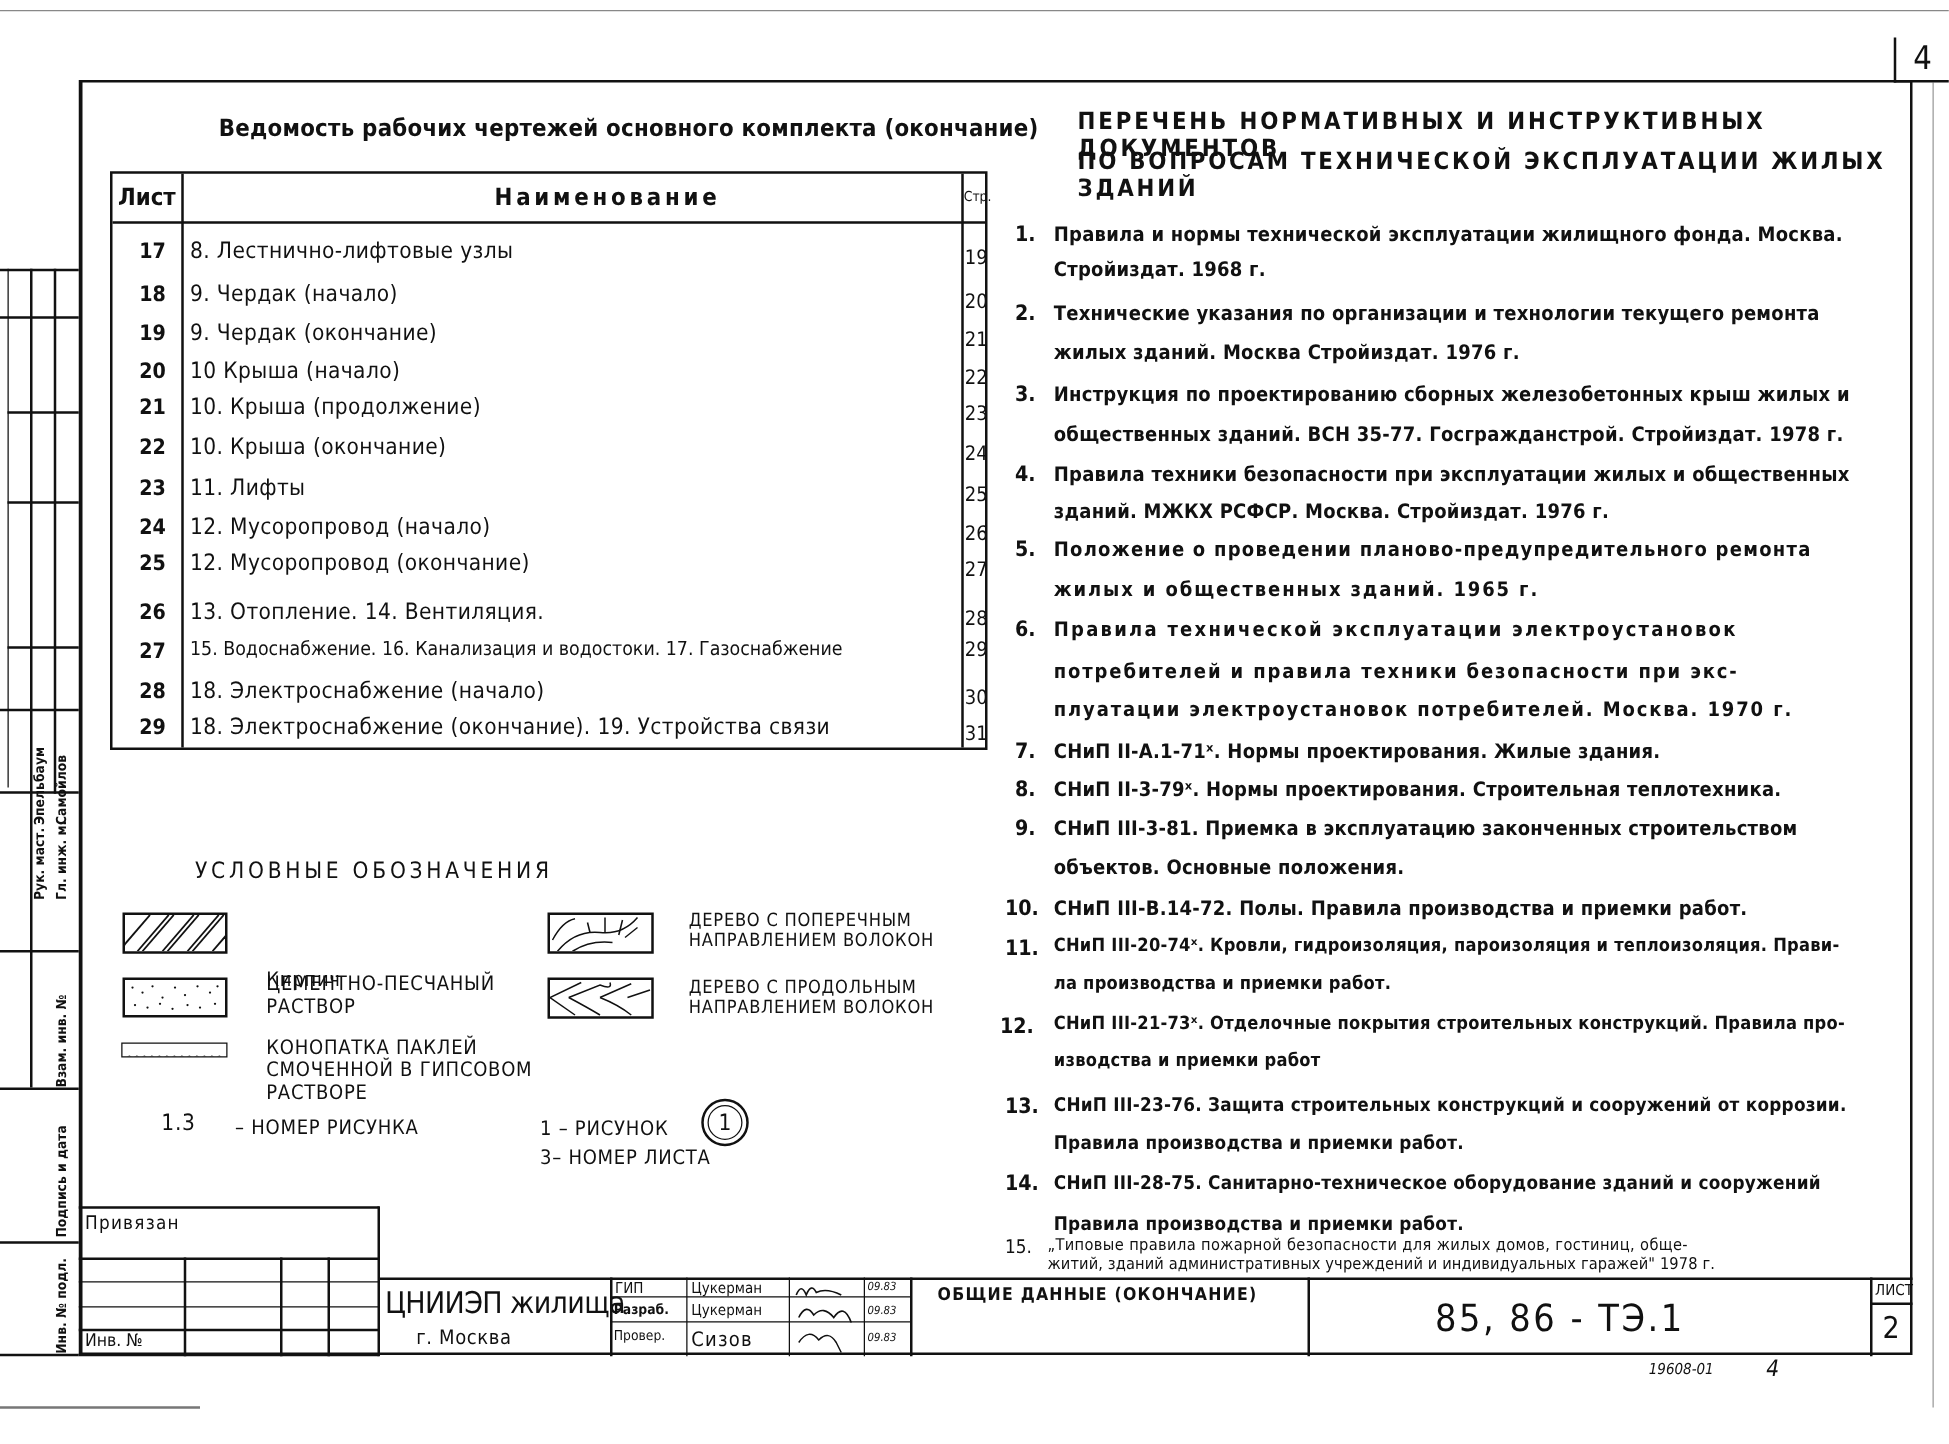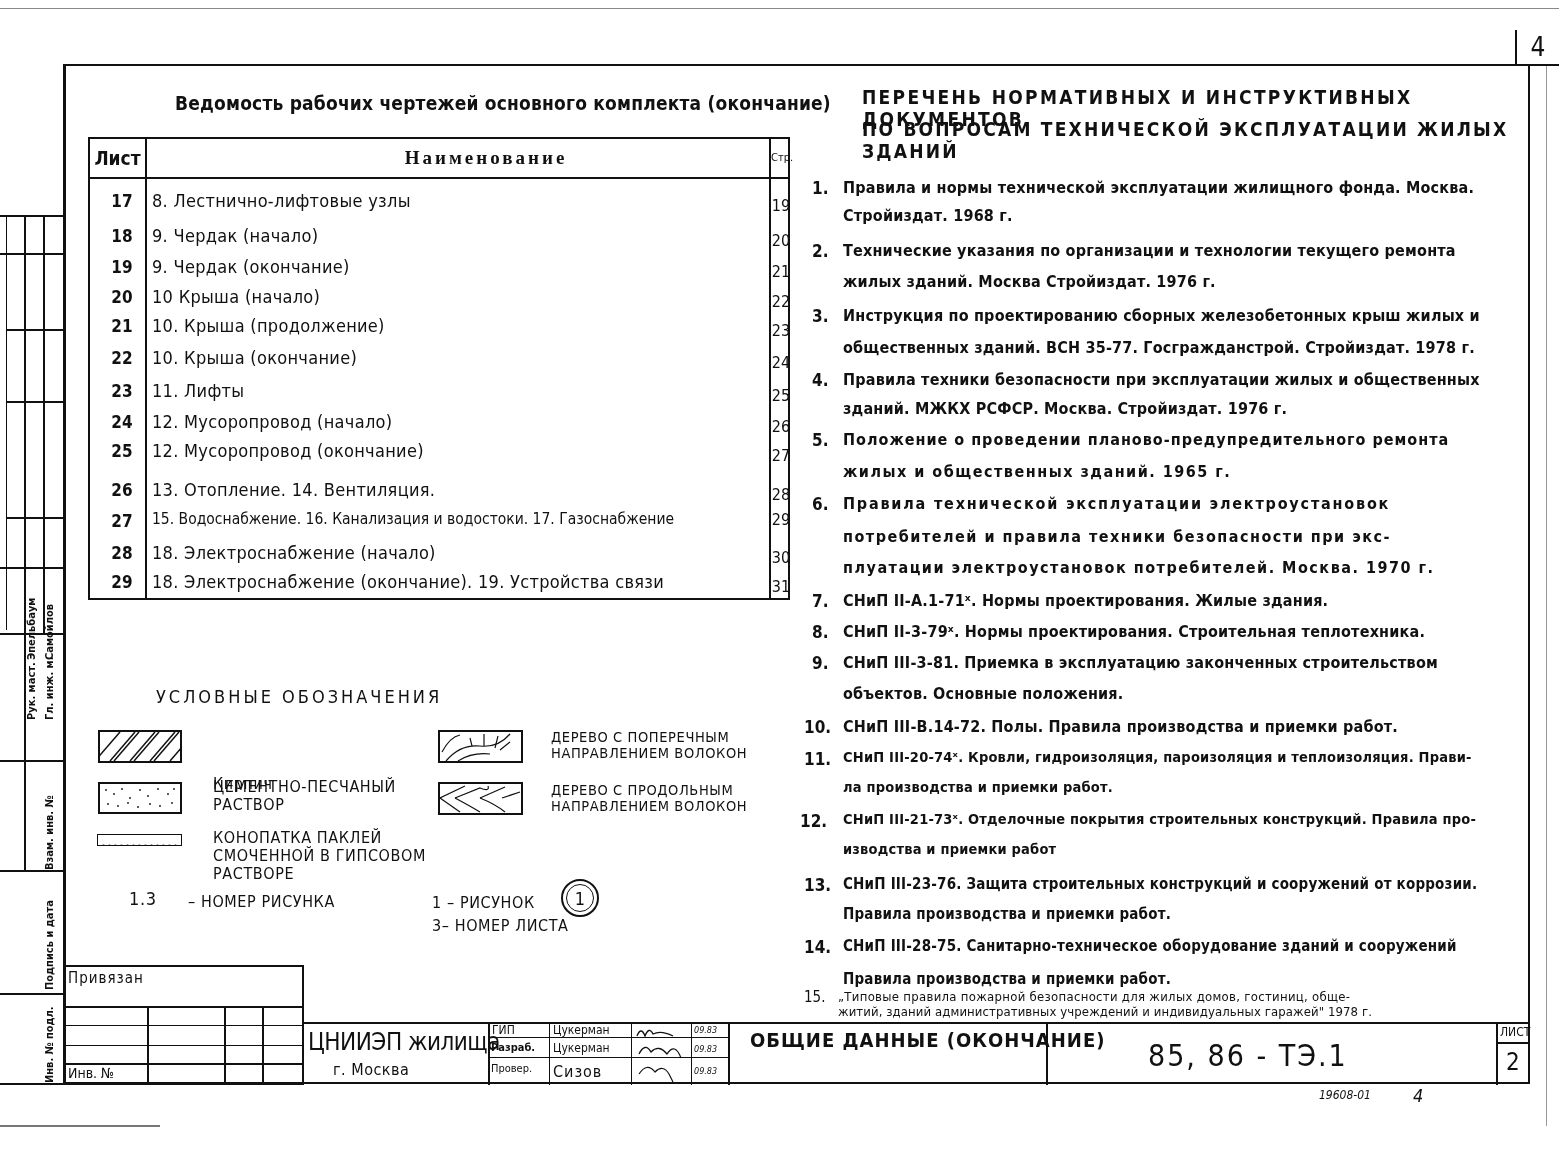--- a/index.html
+++ b/index.html
@@ -70,21 +70,21 @@
   <div class="vert" style="left:25px;top:445px;">Эпельбаум</div>
   <div class="vert" style="left:43px;top:445px;">Самойлов</div>
   <div class="vert" style="left:43px;top:655px;">Взам. инв. №</div>
   <div class="vert" style="left:43px;top:775px;">Подпись и дата</div>
   <div class="vert" style="left:43px;top:868px;">Инв. № подл.</div>
 </div>
 
 <div id="left-title" class="abs">Ведомость рабочих чертежей основного комплекта (окончание)</div>
 <div id="draw-table">
   <div class="th" style="left:0;width:55px;">Лист</div>
-  <div class="th" style="left:57px;width:678px;letter-spacing:3px;font-family:Liberation Serif, serif;">Наименование</div>
+  <div class="th" style="left:57px;width:678px;letter-spacing:3px;">Наименование</div>
   <div class="th" style="left:681px;width:20px;font-size:11px;font-weight:normal;">Стр.</div>
   <div class="hdr-line"></div>
   <div class="vl1"></div>
   <div class="vl2"></div>
   <div class="trow" style="top:48px;">
       <span class="num">17</span>
       <span class="nm">8. Лестнично-лифтовые узлы</span>
       <span class="pg">19</span>
     </div>
   <div class="trow" style="top:83px;">
@@ -355,20 +355,20 @@
   <div class="sm" style="left:250px;top:19px;font-size:12px;">Цукерман</div>
   <div class="sm" style="left:391px;top:22px;font-size:9px;font-style:italic;">09.83</div>
   <div class="sm" style="left:188px;top:40px;font-size:11px;">Провер.</div>
   <div class="sm" style="left:250px;top:40px;font-size:16px;letter-spacing:1px;">Сизов</div>
   <div class="sm" style="left:391px;top:44px;font-size:9px;font-style:italic;">09.83</div>
   <svg class="abs" style="left:330px;top:2px;" width="58" height="60">
     <path d="M4 12 Q8 2 12 12 Q16 2 20 10 Q28 6 40 12" stroke="#111" fill="none" stroke-width="1.3"></path>
     <path d="M6 30 Q12 18 18 28 Q26 20 34 30 Q42 18 48 34" stroke="#111" fill="none" stroke-width="1.3"></path>
     <path d="M6 50 Q14 38 22 48 Q30 40 36 50 L40 58" stroke="#111" fill="none" stroke-width="1.2"></path>
   </svg>
-  <div class="sm upper" style="left:447px;top:6px;font-size:20px;font-weight:bold;letter-spacing:1px;">Общие данные (окончание)</div>
+  <div class="sm upper" style="left:447px;top:6px;font-size:14px;font-weight:bold;letter-spacing:1px;">Общие данные (окончание)</div>
   <div class="sm" style="left:845px;top:16px;font-size:30px;letter-spacing:2px;">85, 86 - ТЭ.1</div>
   <div class="sm upper" style="left:1197px;top:3px;font-size:12px;">Лист</div>
   <div class="sm" style="left:1203px;top:26px;font-size:24px;">2</div>
 </div>
 
 <div class="sm" style="left:1319px;top:1088px;font-size:12px;font-style:italic;">19608-01</div>
 <div class="sm" style="left:1413px;top:1085px;font-size:18px;font-style:italic;">4</div>
 
 </body></html>

